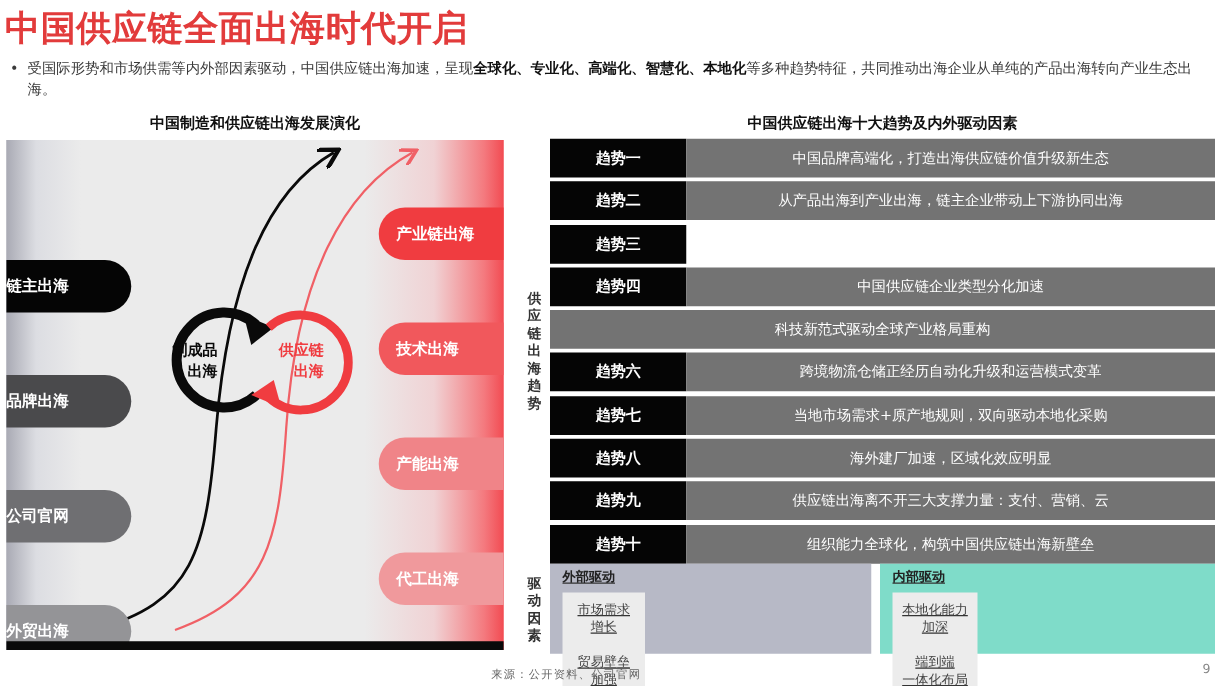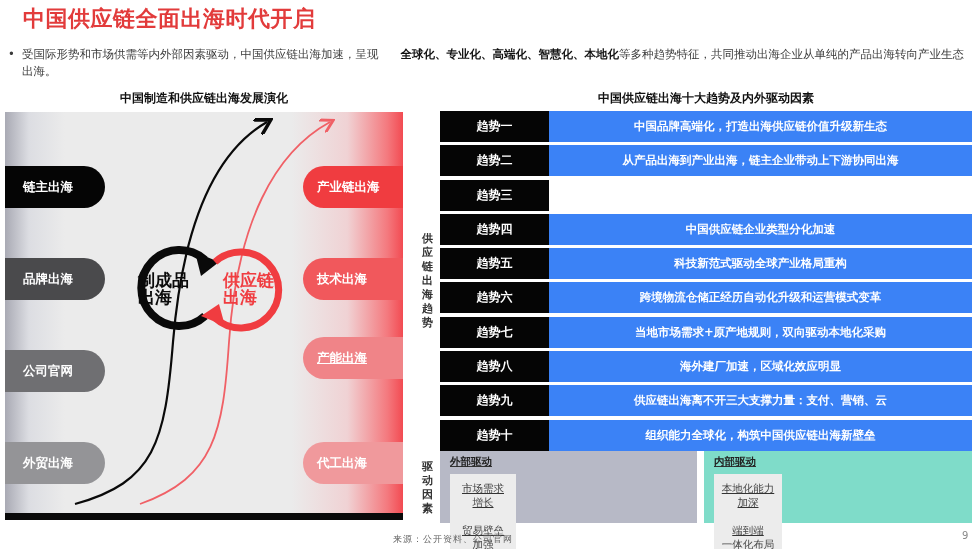--- a/index.html
+++ b/index.html
@@ -1,44 +1,44 @@
 <!DOCTYPE html>
 <html><head>
   <meta charset="utf-8">
   <style>
     * { box-sizing: border-box; margin: 0; padding: 0; }
     html, body { width: 975px; height: 549px; overflow: hidden; background: #ffffff; }
     body { position: relative; font-family: "DejaVu Sans", "Liberation Sans", sans-serif; color: #333; }
 
-    .title { position: absolute; left: 23px; top: 4px; font-size: 22px; font-weight: bold; color: #e23b3b; letter-spacing: 0.5px; }
+    .title { position: absolute; left: 4px; top: 4px; font-size: 28px; font-weight: bold; color: #e23b3b; letter-spacing: 0.5px; }
     .intro { position: absolute; left: 8px; top: 46px; width: 960px; font-size: 11.5px; line-height: 17px; color: #3a3a3a; }
     .intro .bullet { position: absolute; left: 0; top: 0; }
     .intro .text { margin-left: 14px; display: block; }
-    .intro b { color: #111; font-weight: bold; padding-left: 22px; }
+    .intro b { color: #111; font-weight: bold; }
 
     .sec-head { position: absolute; top: 90px; font-size: 12px; font-weight: bold; color: #111; text-align: center; }
     #left-head { left: 5px; width: 398px; }
     #right-head { left: 440px; width: 532px; }
 
     
     .diagram { position: absolute; left: 5px; top: 112px; width: 398px; height: 408px;
       background: linear-gradient(to right, #a9aab4 0%, #dcdde2 6%, #ebebeb 15%, #ebebeb 72%, #f0d2d4 86%, #f47a7f 96%, #f24b52 100%); overflow: hidden; }
     .diagram .floor { position: absolute; left: 0; right: 0; bottom: 0; height: 7px; background: #0a0a0a; }
     .pill { position: absolute; height: 42px; width: 100px; color: #fff; font-size: 12.5px; font-weight: bold; display: flex; align-items: center; }
-    .pill.left { left: 0; border-radius: 0 21px 21px 0; justify-content: center; padding-right: 14px; }
+    .pill.left { left: 0; border-radius: 0 21px 21px 0; justify-content: flex-start; padding-right: 14px; margin-top: 42px; }
     .pill.right { right: 0; border-radius: 21px 0 0 21px; justify-content: flex-start; padding-left: 14px; }
     .diagram svg { position: absolute; left: 0; top: 0; }
-    .cycle-label { position: absolute; font-size: 17px; font-weight: bold; text-align: left; line-height: 17px; }
+    .cycle-label { position: absolute; font-size: 12px; font-weight: bold; text-align: right; line-height: 17px; }
 
     
     .vlabel { position: absolute; left: 419px; width: 14px; font-size: 11px; font-weight: bold; color: #333; line-height: 14px; text-align: right; word-break: break-all; }
     .trends { position: absolute; left: 440px; top: 111px; width: 532px; }
     .trend-row { display: flex; height: 31px; margin-bottom: 3.3px; }
     .trend-key { width: 109px; background: #050505; color: #fff; font-size: 12px; font-weight: bold; display: flex; align-items: center; justify-content: center; }
-    .trend-val { flex: 1; background: #3b82f6; color: #fff; font-size: 11.5px; font-weight: bold; display: flex; align-items: center; justify-content: center; }
+    .trend-val { flex: 1; background: #737373; color: #fff; font-size: 11.5px; font-weight: normal; display: flex; align-items: center; justify-content: center; }
 
     .driver-box { position: absolute; top: 451px; height: 72px; padding: 4px 10px; text-decoration: underline; }
     #driver-ext { left: 440px; width: 257px; background: #b7b9c6; }
     #driver-int { left: 704px; width: 268px; background: #7fdcc9; }
     .driver-title { font-size: 10.5px; font-weight: bold; color: #222; height: 14px; }
     .driver-items { display: flex; justify-content: space-between; margin-top: 5px; flex-direction: column; }
     .driver-item { width: 66px; height: 42px; background: #ececec; font-size: 10.5px; color: #444; text-align: center; line-height: 14px; display: flex; align-items: center; justify-content: center; white-space: pre-line; }
     #driver-int .driver-item { width: 68px; }
 
     .source { position: absolute; left: 393px; top: 533px; font-size: 9px; color: #666; letter-spacing: 1px; }
@@ -92,21 +92,21 @@
   <div class="pill left" style="top: 330px; background: rgb(148, 148, 151);">
       <span>外贸出海</span>
     </div>
 
   <div class="pill right" style="top: 54px; background: rgb(240, 60, 64);">
       <span>产业链出海</span>
     </div>
   <div class="pill right" style="top: 146px; background: rgb(241, 88, 92);">
       <span>技术出海</span>
     </div>
-  <div class="pill right" style="top: 225px; background: rgb(240, 132, 136); text-decoration: underline;">
+  <div class="pill right" style="top: 238px; background: rgb(240, 132, 136);">
       <span>产能出海</span>
     </div>
   <div class="pill right" style="top: 330px; background: rgb(240, 153, 156);">
       <span>代工出海</span>
     </div>
 
   <div class="cycle-label" style="left:133px; top:160px; color:#0a0a0a;">
     <div>制成品</div>
     <div>出海</div>
   </div>
@@ -133,21 +133,20 @@
       <div class="trend-val">从产品出海到产业出海，链主企业带动上下游协同出海</div>
     </div>
   <div class="trend-row">
       <div class="trend-key">趋势三</div>
     </div>
   <div class="trend-row">
       <div class="trend-key">趋势四</div>
       <div class="trend-val">中国供应链企业类型分化加速</div>
     </div>
   <div class="trend-row">
-      <div class="trend-key">趋势五</div>
       <div class="trend-val">科技新范式驱动全球产业格局重构</div>
     </div>
   <div class="trend-row">
       <div class="trend-key">趋势六</div>
       <div class="trend-val">跨境物流仓储正经历自动化升级和运营模式变革</div>
     </div>
   <div class="trend-row">
       <div class="trend-key">趋势七</div>
       <div class="trend-val">当地市场需求+原产地规则，双向驱动本地化采购</div>
     </div>

